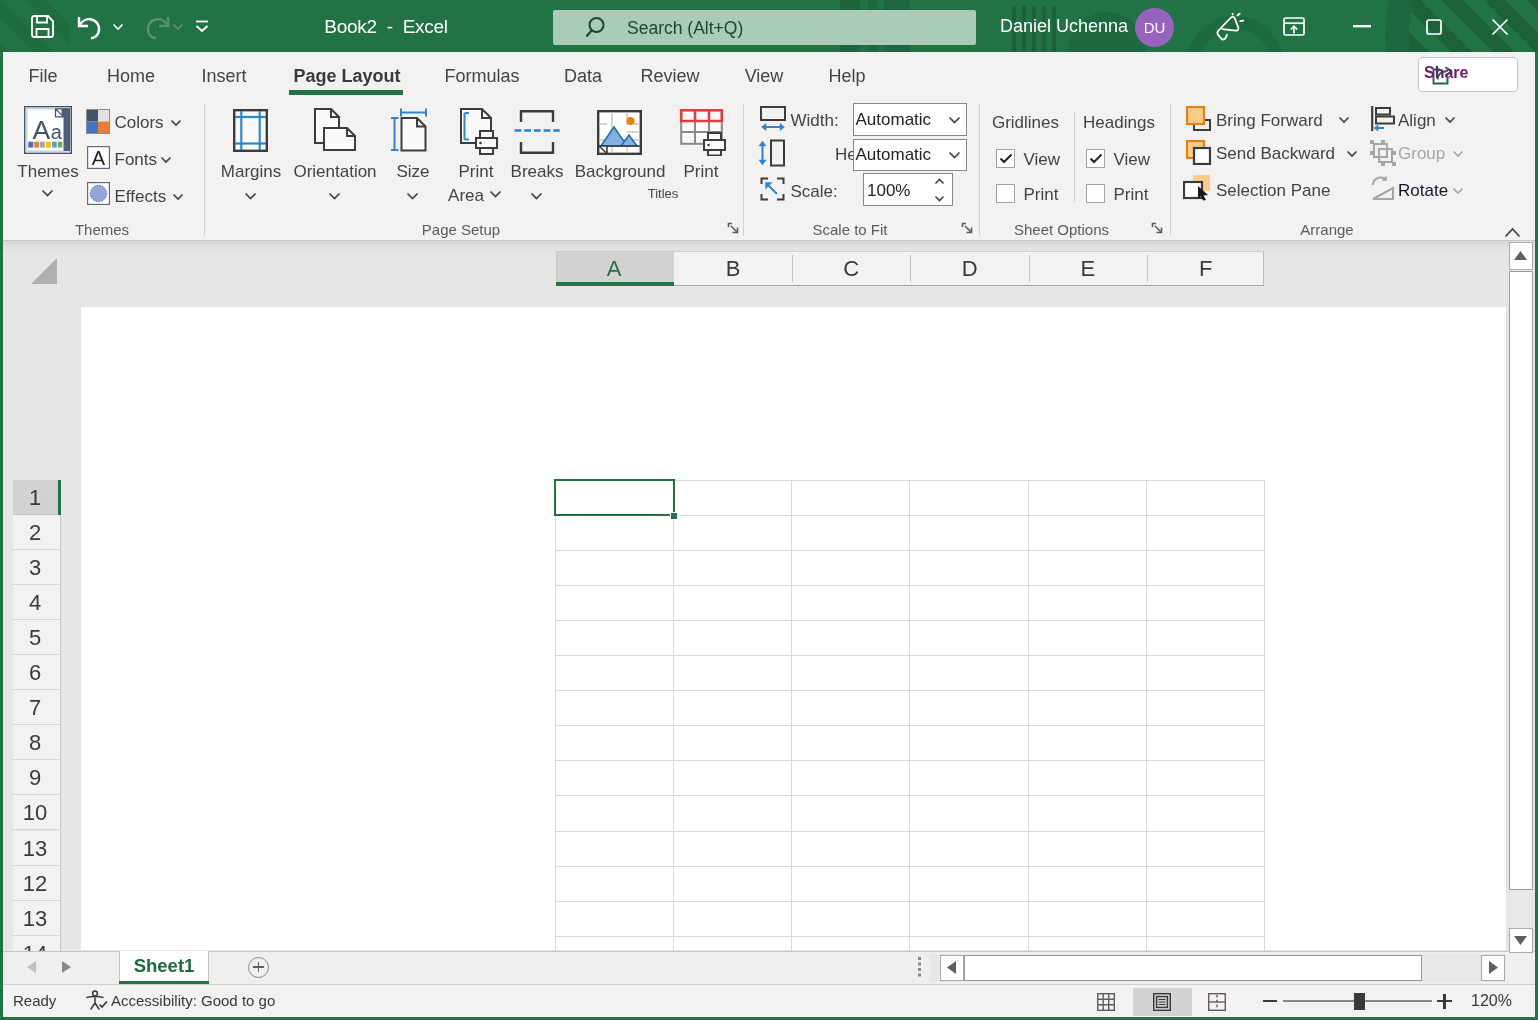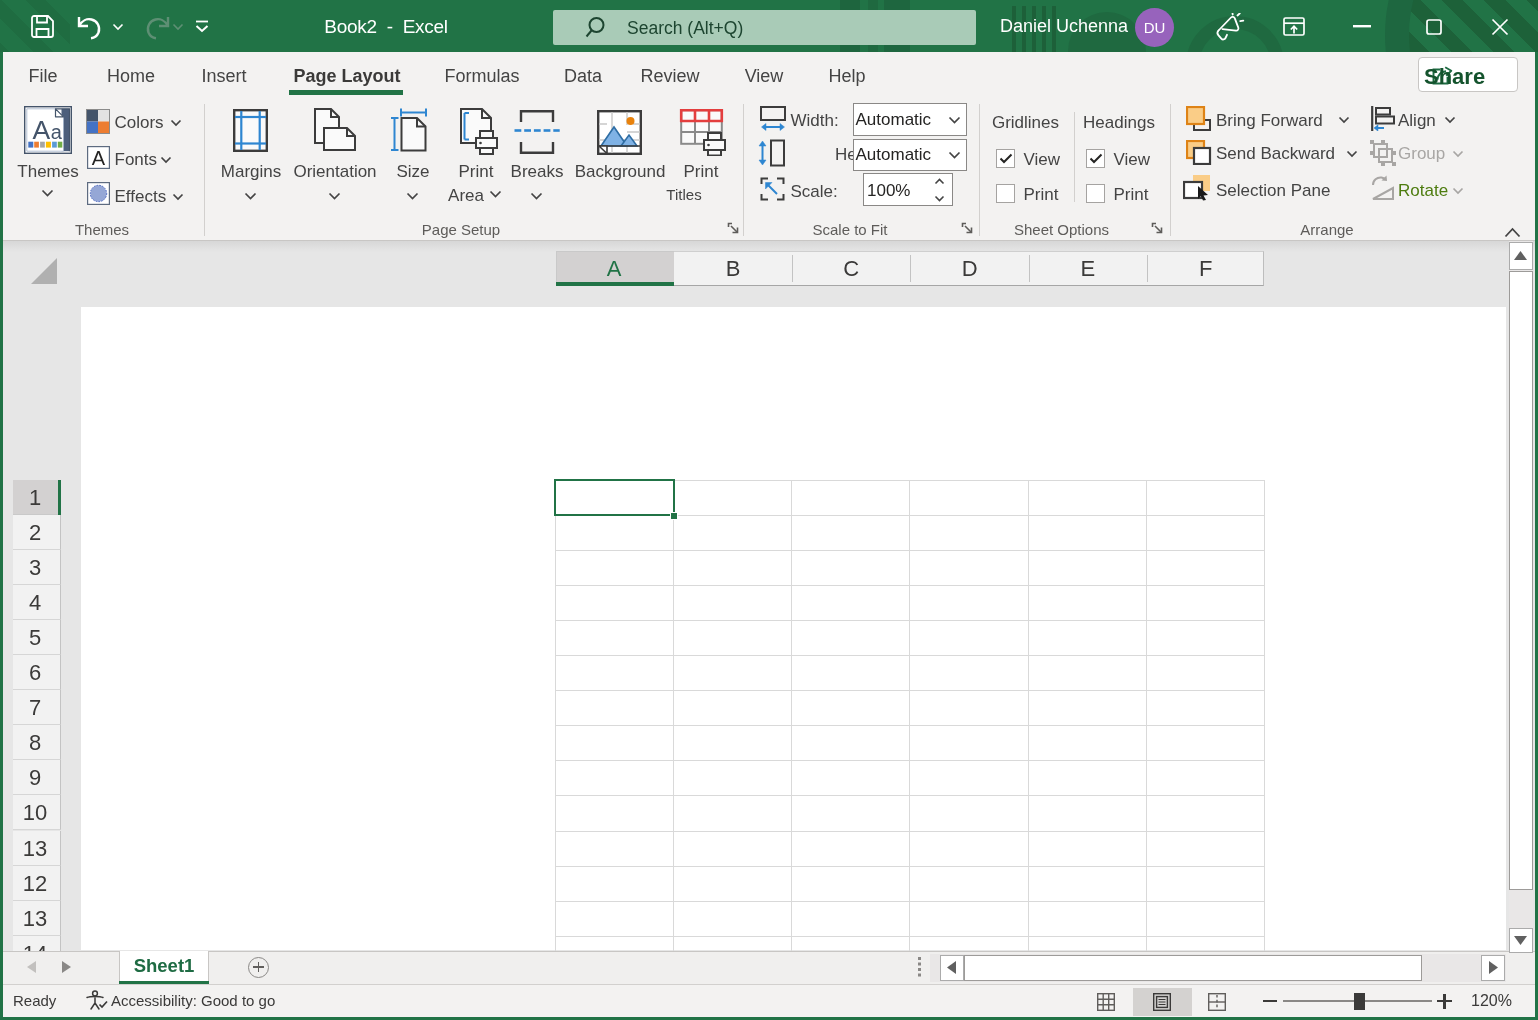--- a/index.html
+++ b/index.html
@@ -101,21 +101,21 @@
 <div class="ab ctr" style="left:670px;top:66px;font-size:18px;color:#444;">Review</div>
 <div class="ab ctr" style="left:764px;top:66px;font-size:18px;color:#444;">View</div>
 <div class="ab ctr" style="left:847px;top:66px;font-size:18px;color:#444;">Help</div>
 
 <div class="ab" style="left:1418px;top:57px;width:100px;height:35px;background:#FFF;border:1px solid #C8C6C4;border-radius:4px;"></div>
 <svg class="ab" style="left:1431px;top:64px;" width="23" height="22" viewBox="0 0 23 22" fill="none" stroke="#1E6B43" stroke-width="1.9">
   <path d="M9 5.5 H2.5 V19.5 H16.5 V13"></path>
   <path d="M6.5 15.5 C7.2 10.5 10.5 7.6 15 7.3"></path>
   <path d="M14.2 3.2 L20.3 6.8 L15.2 11.7" stroke-linejoin="round"></path>
 </svg>
-<div class="ab" style="left:1424px;top:64px;font-size:22px;font-weight:bold;color:#14532d;">Share</div>
+<div class="ab" style="left:1424px;top:64px;font-size:16px;font-weight:bold;color:#701a75;">Share</div>
 
 <div class="ab" id="ribbon" style="left:0;top:100px;width:1538px;height:141px;background:#F3F2F1;border-bottom:1px solid #C8C6C4;"></div>
 <div class="ab" style="left:203.5px;top:104px;width:1px;height:132px;background:#D2D0CE;"></div>
 <div class="ab" style="left:743px;top:104px;width:1px;height:132px;background:#D2D0CE;"></div>
 <div class="ab" style="left:978.5px;top:104px;width:1px;height:132px;background:#D2D0CE;"></div>
 <div class="ab" style="left:1170px;top:104px;width:1px;height:132px;background:#D2D0CE;"></div>
 
 <svg class="ab" style="left:24px;top:106px;" width="48" height="48" viewBox="0 0 48 48">
   <rect x="0.7" y="0.7" width="46.6" height="46.6" fill="#FFF" stroke="#44546A" stroke-width="1.4"></rect>
   <rect x="37.5" y="2.8" width="8" height="42.4" fill="#4D5F7C"></rect>
@@ -255,21 +255,21 @@
   <rect x="2.2" y="2.2" width="40.6" height="33.6" fill="#FAFAFA" stroke="#8A8A8A" stroke-width="2"></rect>
   <path d="M2 13 H43 M16 13 V36 M30 13 V24 M2 24 H43" fill="none" stroke="#8A8A8A" stroke-width="2"></path>
   <path d="M2.2 2.2 H42.8 V13 H2.2 Z" fill="none" stroke="#E33E3E" stroke-width="2.6"></path>
   <path d="M16 2.2 V13 M30 2.2 V13" stroke="#E33E3E" stroke-width="2.6"></path>
   <rect x="29" y="25" width="13" height="7" fill="#FAFAFA" stroke="#3C3C3C" stroke-width="2"></rect>
   <rect x="25" y="32" width="21" height="10" fill="#FAFAFA" stroke="#3C3C3C" stroke-width="2"></rect>
   <rect x="29" y="42" width="13" height="5.5" fill="#FAFAFA" stroke="#3C3C3C" stroke-width="2"></rect>
   <circle cx="29.5" cy="37" r="1.3" fill="#3C3C3C"></circle>
 </svg>
 <div class="ab ctr" style="left:701px;top:162px;font-size:17px;color:#444;">Print</div>
-<div class="ab ctr" style="left:684px;top:186px;font-size:15px;color:#444;">Titles</div>
+<div class="ab ctr" style="left:663px;top:186px;font-size:13px;color:#444;">Titles</div>
 <div class="ab ctr" style="left:461px;top:221px;font-size:15px;color:#5E5C5A;">Page Setup</div>
 <svg class="ab" style="left:727px;top:222px;" width="14" height="14" viewBox="0 0 14 14" fill="none" stroke="#5E5C5A" stroke-width="1.6">
   <path d="M1.5 5 V1.5 H5"></path>
     <path d="M4 4 L10.5 10.5"></path>
     <path d="M10.5 5.5 V10.5 H5.5"></path>
 </svg>
 
 <svg class="ab" style="left:760px;top:106px;" width="26" height="26" viewBox="0 0 26 26">
   <rect x="1" y="1" width="24" height="13" fill="none" stroke="#3C3C3C" stroke-width="2"></rect>
   <g stroke="#2E86D1" stroke-width="2" fill="#2E86D1">
@@ -394,21 +394,21 @@
 </svg>
 <div class="ab" style="left:1398px;top:144px;font-size:17px;color:#A8A6A4;">Group</div>
 <svg class="ab" style="left:1452px;top:149.5px;" width="12" height="8" viewBox="0 0 12 8" fill="none" stroke="#A8A6A4" stroke-width="1.7">
     <path d="M1.5 1.5 L6 6 L10.5 1.5"></path>
   </svg>
 <svg class="ab" style="left:1370px;top:175px;" width="26" height="26" viewBox="0 0 26 26" fill="none" stroke="#A8A6A4">
   <path d="M3 10 C3 5 7 2 11.5 2.5 L16 4" stroke-width="2"></path>
   <path d="M16.5 0.5 L17 6 L11.5 5.5 Z" fill="#A8A6A4" stroke="none"></path>
   <path d="M3 24 L23 24 L23 13 Z" stroke-width="2"></path>
 </svg>
-<div class="ab" style="left:1398px;top:181px;font-size:17px;color:#4d7c0f;">Rotate</div>
+<div class="ab" style="left:1398px;top:181px;font-size:17px;color:#0f172a;">Rotate</div>
 <svg class="ab" style="left:1452px;top:186.5px;" width="12" height="8" viewBox="0 0 12 8" fill="none" stroke="#A8A6A4" stroke-width="1.7">
     <path d="M1.5 1.5 L6 6 L10.5 1.5"></path>
   </svg>
 <div class="ab ctr" style="left:1327px;top:221px;font-size:15px;color:#5E5C5A;">Arrange</div>
 
 <svg class="ab" style="left:1504px;top:227px;" width="17" height="11" viewBox="0 0 17 11" fill="none" stroke="#444" stroke-width="1.8">
     <path d="M1.5 9.5 L8.5 2 L15.5 9.5"></path>
   </svg>
 
 <div class="ab" style="left:0;top:241px;width:1538px;height:709px;background:#E6E6E6;"></div>

